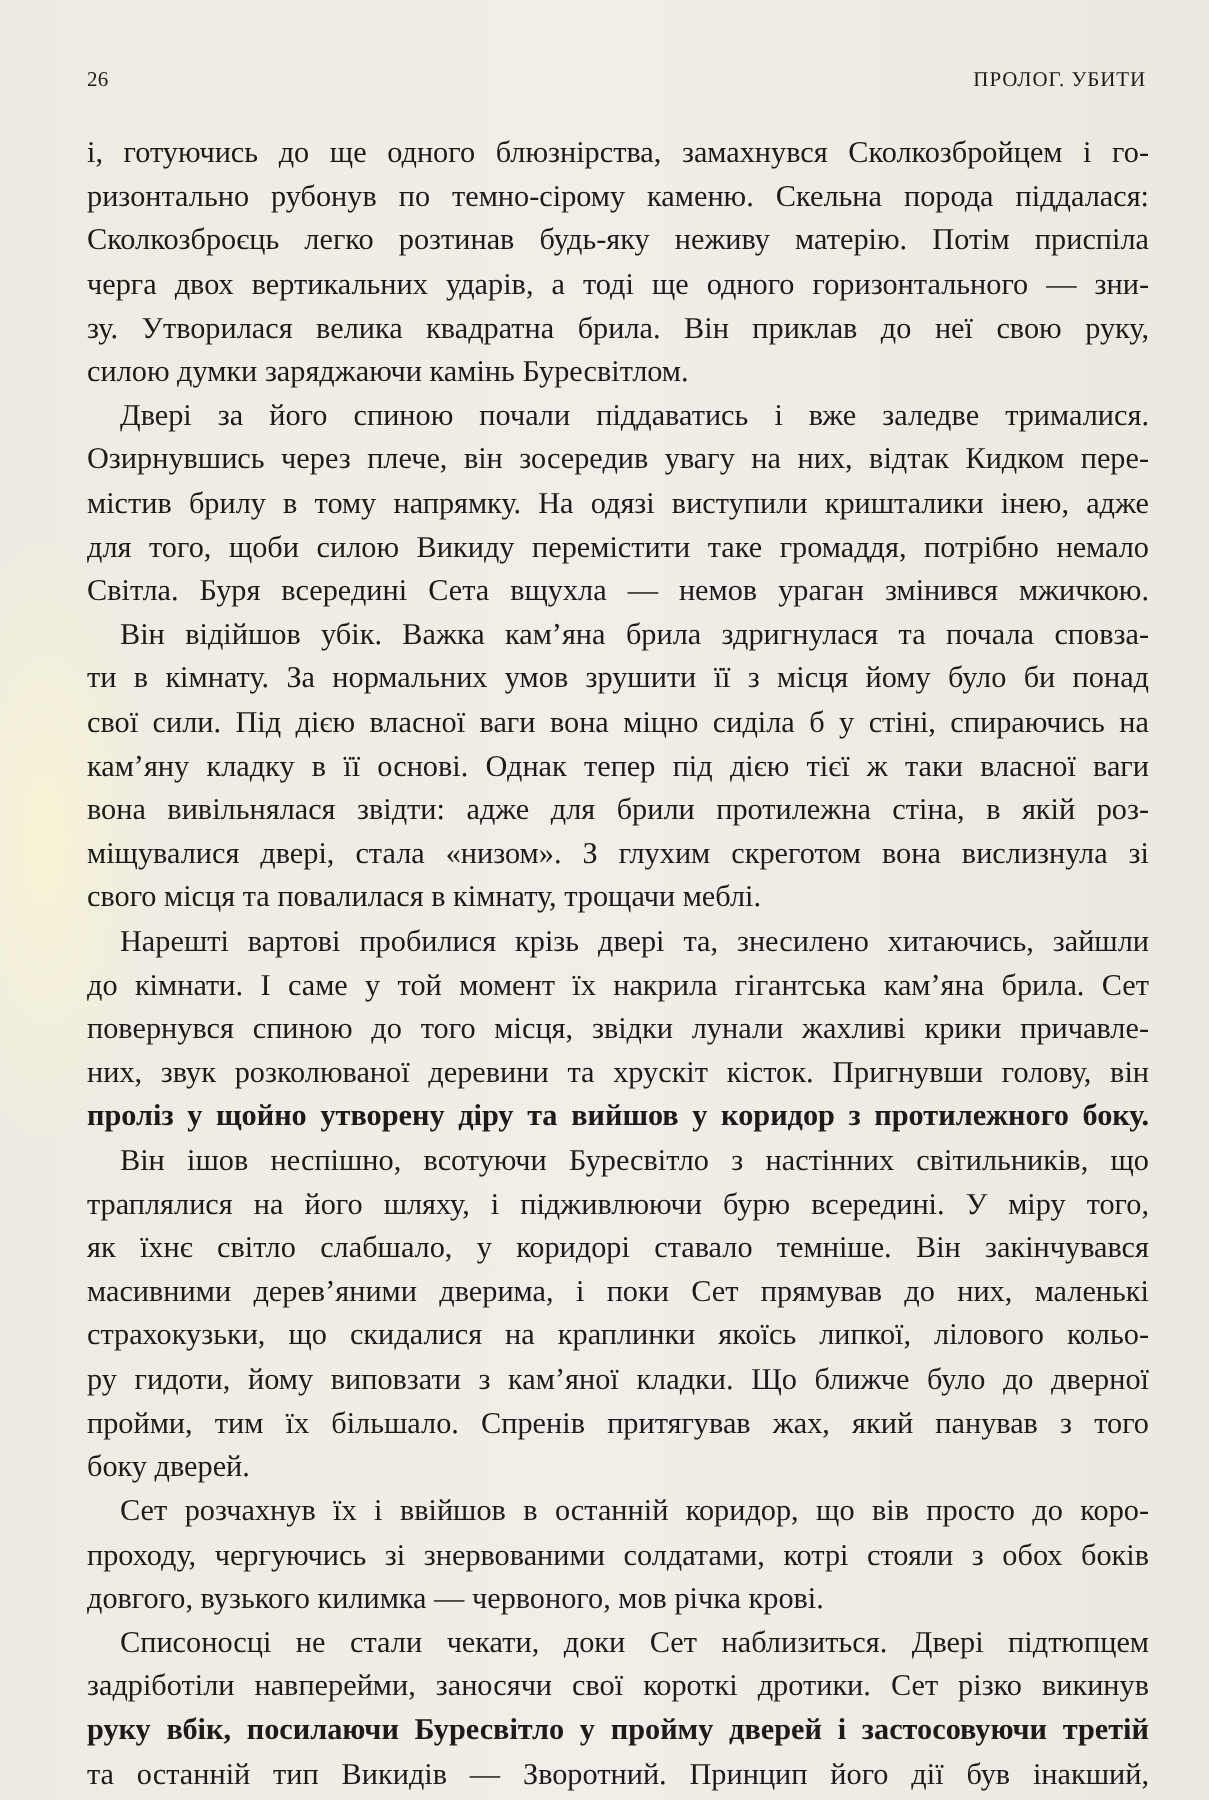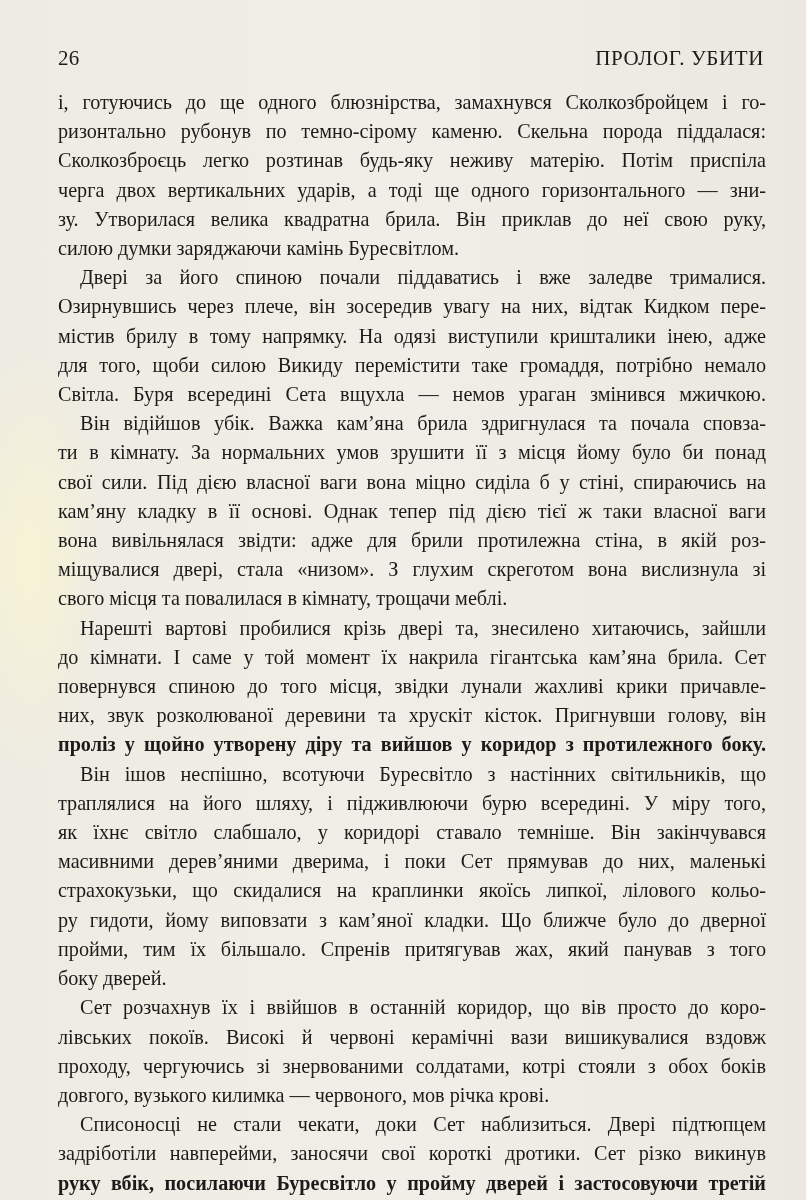--- a/index.html
+++ b/index.html
@@ -9,21 +9,21 @@
       background-image:
         radial-gradient(ellipse 90px 260px at 30px 560px, rgba(255,250,200,0.55), rgba(255,250,200,0) 80%),
         linear-gradient(90deg, #eeebe2 0%, #f1eee7 50%, #ebe8e0 100%);
       position: relative;
       font-family: "Liberation Serif", "DejaVu Serif", serif;
       color: #1c1b1a;
     }
     .running-head {
       position: absolute; top: 46px; left: 58px; right: 42px;
       display: flex; justify-content: space-between; align-items: baseline;
-      font-size: 21px; letter-spacing: 0.2px; font-family: Liberation Serif, serif;
+      font-size: 14px; letter-spacing: 0.2px; font-family: Liberation Serif, serif;
     }
     .running-head .title { letter-spacing: 0.6px; }
     .body-text {
       position: absolute; top: 88px; left: 58px; width: 708px;
       font-size: 20.2px; line-height: 29.2px;
       text-align: justify; hyphens: manual;
     }
     .body-text p { margin: 0; text-indent: 0; }
     .line { display: block; text-align: justify; text-align-last: justify; white-space: nowrap; overflow: visible; }
     .line.last { text-align-last: left; }
@@ -80,21 +80,20 @@
     <span class="line" style="display: block;">як їхнє світло слабшало, у коридорі ставало темніше. Він закінчувався</span>
     <span class="line" style="display: block;">масивними дерев’яними дверима, і поки Сет прямував до них, маленькі</span>
     <span class="line" style="display: block;">страхокузьки, що скидалися на краплинки якоїсь липкої, лілового кольо-</span>
     <span class="line" style="display: block;">ру гидоти, йому виповзати з кам’яної кладки. Що ближче було до дверної</span>
     <span class="line" style="display: block;">пройми, тим їх більшало. Спренів притягував жах, який панував з того</span>
     <span class="line last" style="display: block;">боку дверей.</span>
   </p>
 
   <p>
     <span class="line first-indent" style="display: block;">Сет розчахнув їх і ввійшов в останній коридор, що вів просто до коро-</span>
-    <span class="line" style="display: block;">лівських покоїв. Високі й червоні керамічні вази вишикувалися вздовж</span>
     <span class="line" style="display: block;">проходу, чергуючись зі знервованими солдатами, котрі стояли з обох боків</span>
     <span class="line last" style="display: block;">довгого, вузького килимка — червоного, мов річка крові.</span>
   </p>
 
   <p>
     <span class="line first-indent" style="display: block;">Списоносці не стали чекати, доки Сет наблизиться. Двері підтюпцем</span>
     <span class="line" style="display: block;">задріботіли навперейми, заносячи свої короткі дротики. Сет різко викинув</span>
     <span class="line" style="display: block; font-weight: bold;">руку вбік, посилаючи Буресвітло у пройму дверей і застосовуючи третій</span>
     <span class="line" style="display: block;">та останній тип Викидів — Зворотний. Принцип його дії був інакший,</span>
 

